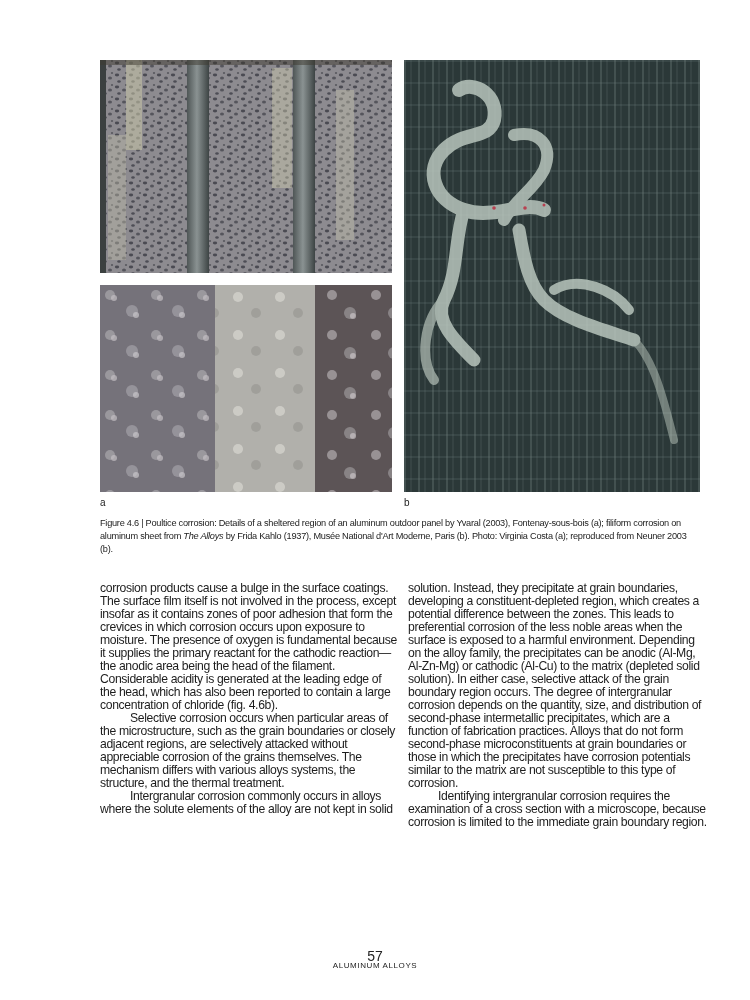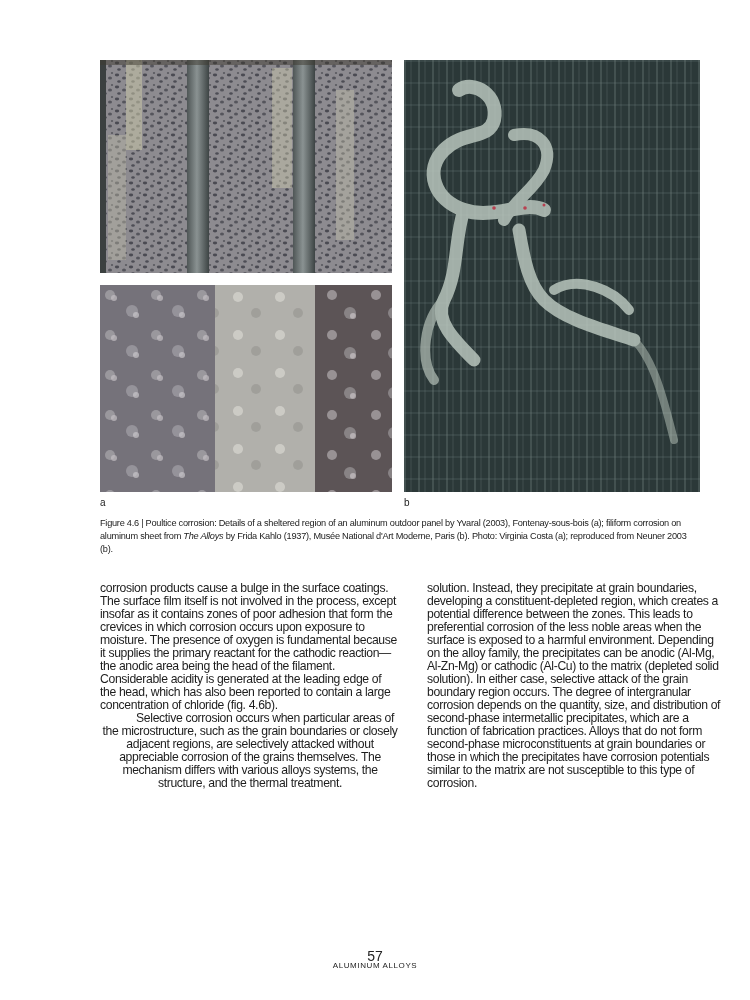--- a/index.html
+++ b/index.html
@@ -9,23 +9,23 @@
   #img-a-top { left: 100px; top: 60px; width: 292px; height: 213px; background: #6f6f70; }
   #img-a-bottom { left: 100px; top: 285px; width: 292px; height: 207px; background: #7a7879; }
   #img-b { left: 404px; top: 60px; width: 296px; height: 432px; background: #2c3a3a; }
   .fig-label { position: absolute; top: 497px; font-size: 10px; color: #222; }
   .caption { position: absolute; left: 100px; top: 517px; width: 600px; font-size: 9.2px; line-height: 13px;
              letter-spacing: -0.25px; color: #222; }
   .caption i { font-style: italic; }
   .col { position: absolute; top: 582px; width: 300px; font-size: 12.2px; line-height: 13px;
          letter-spacing: -0.35px; color: #1d1d1d; }
   .col p { margin: 0; text-align: left; }
-  .col p.indent { text-indent: 30px; text-align: center; }
+  .col p.indent { text-indent: 30px; }
   #col-left { left: 100px; }
-  #col-right { left: 427px; }
+  #col-right { left: 408px; }
   .footer { position: absolute; left: 0; width: 750px; text-align: center; color: #222; }
   #page-num { top: 948px; font-size: 14px; }
   #running-title { top: 961px; font-size: 8px; letter-spacing: 0.6px; }
   svg { display: block; }
 </style>
 </head>
 <body>
 
 <div class="fig" id="img-a-top">
   <svg width="292" height="213" viewBox="0 0 292 213">
@@ -110,20 +110,22 @@
 </div>
 
 <div class="fig-label" style="left:100px;">a</div>
 <div class="fig-label" style="left:404px;">b</div>
 
 <div class="caption"><span>Figure 4.6 | Poultice corrosion: Details of a sheltered region of an aluminum outdoor panel by Yvaral (2003), Fontenay-sous-bois (a); filiform corrosion on aluminum sheet from </span><i>The Alloys</i><span> by Frida Kahlo (1937), Musée National d'Art Moderne, Paris (b). Photo: Virginia Costa (a); reproduced from Neuner 2003 (b).</span></div>
 
 <div class="col" id="col-left">
   <p>corrosion products cause a bulge in the surface coatings. The surface film itself is not involved in the process, except insofar as it contains zones of poor adhesion that form the crevices in which corrosion occurs upon exposure to moisture. The presence of oxygen is fundamental because it supplies the primary reactant for the cathodic reaction—the anodic area being the head of the filament. Considerable acidity is generated at the leading edge of the head, which has also been reported to contain a large concentration of chloride (fig. 4.6b).</p>
   <p class="indent">Selective corrosion occurs when particular areas of the microstructure, such as the grain boundaries or closely adjacent regions, are selectively attacked without appreciable corrosion of the grains themselves. The mechanism differs with various alloys systems, the structure, and the thermal treatment.</p>
+  <p class="indent">Intergranular corrosion commonly occurs in alloys where the solute elements of the alloy are not kept in solid</p>
 </div>
 
 <div class="col" id="col-right">
   <p>solution. Instead, they precipitate at grain boundaries, developing a constituent-depleted region, which creates a potential difference between the zones. This leads to preferential corrosion of the less noble areas when the surface is exposed to a harmful environment. Depending on the alloy family, the precipitates can be anodic (Al-Mg, Al-Zn-Mg) or cathodic (Al-Cu) to the matrix (depleted solid solution). In either case, selective attack of the grain boundary region occurs. The degree of intergranular corrosion depends on the quantity, size, and distribution of second-phase intermetallic precipitates, which are a function of fabrication practices. Alloys that do not form second-phase microconstituents at grain boundaries or those in which the precipitates have corrosion potentials similar to the matrix are not susceptible to this type of corrosion.</p>
+  <p class="indent">Identifying intergranular corrosion requires the examination of a cross section with a microscope, because corrosion is limited to the immediate grain boundary region.</p>
 </div>
 
 <div class="footer" id="page-num">57</div>
 <div class="footer" id="running-title">ALUMINUM ALLOYS</div>
 
 </body></html>

